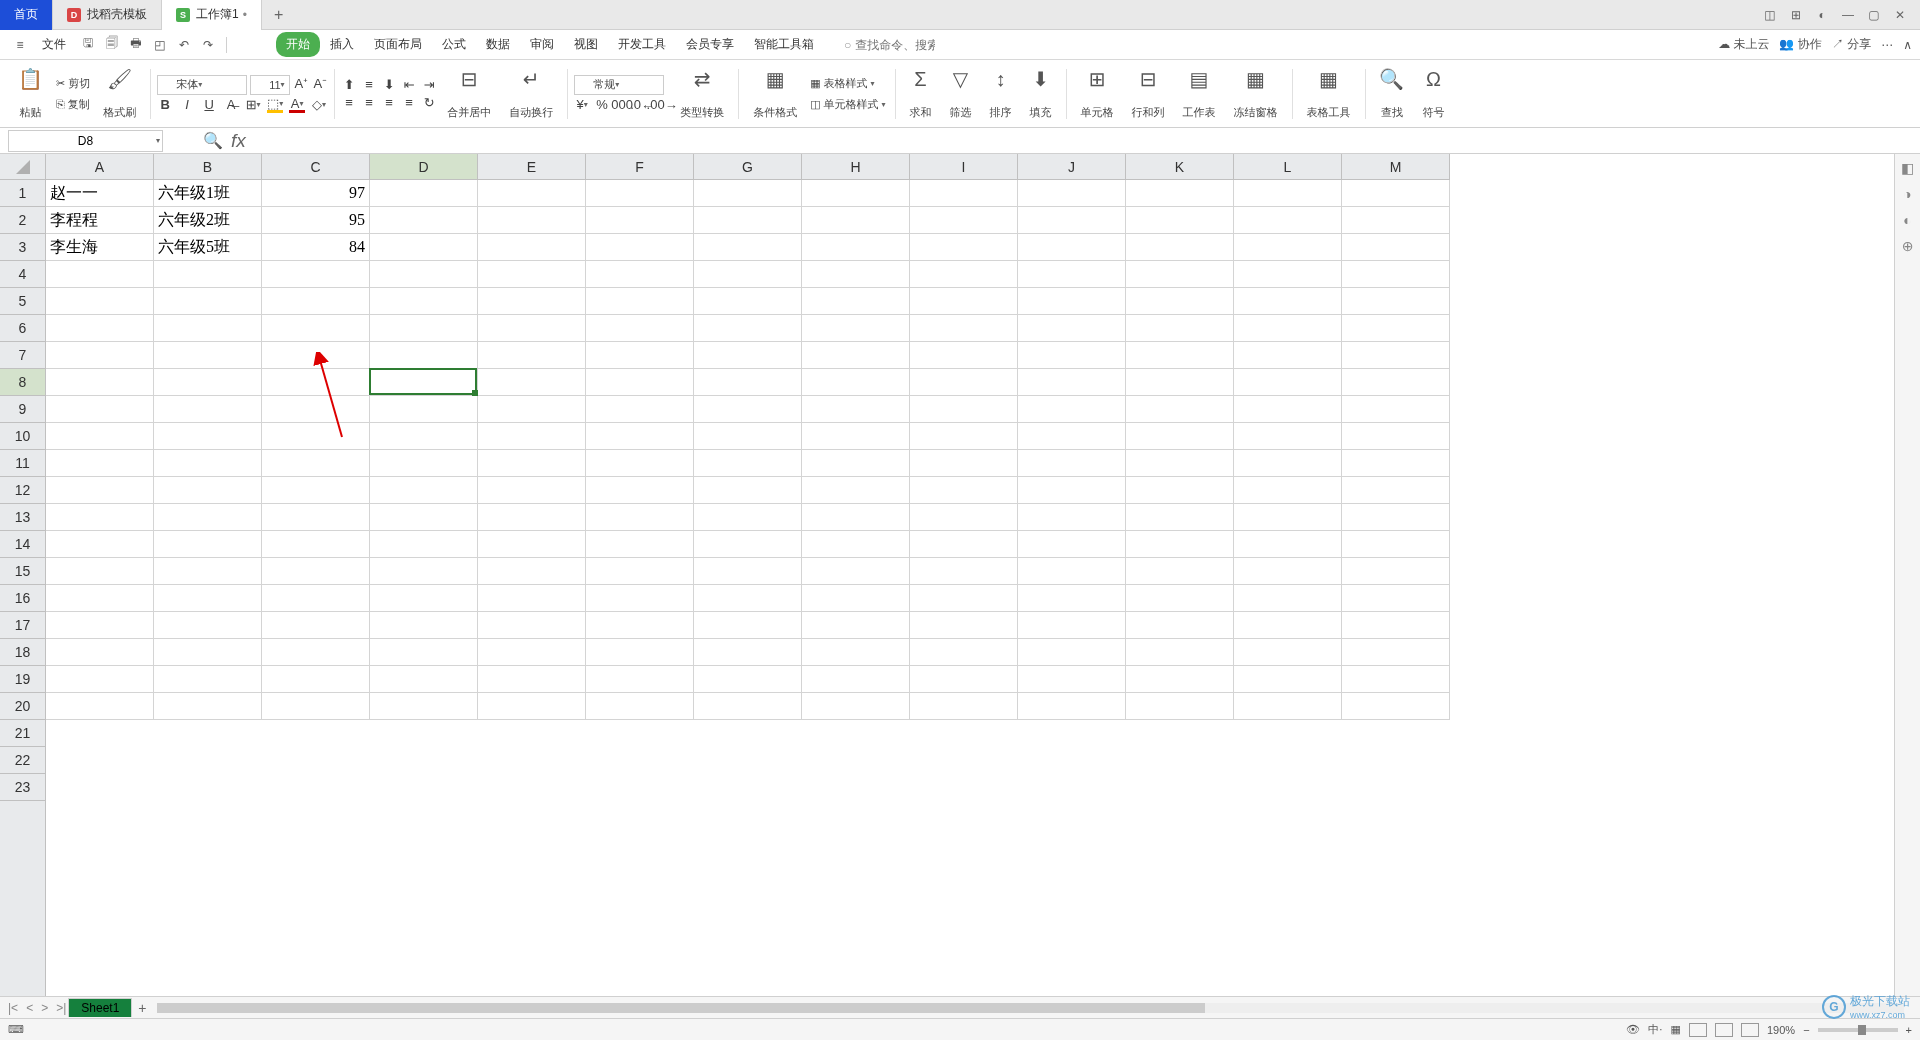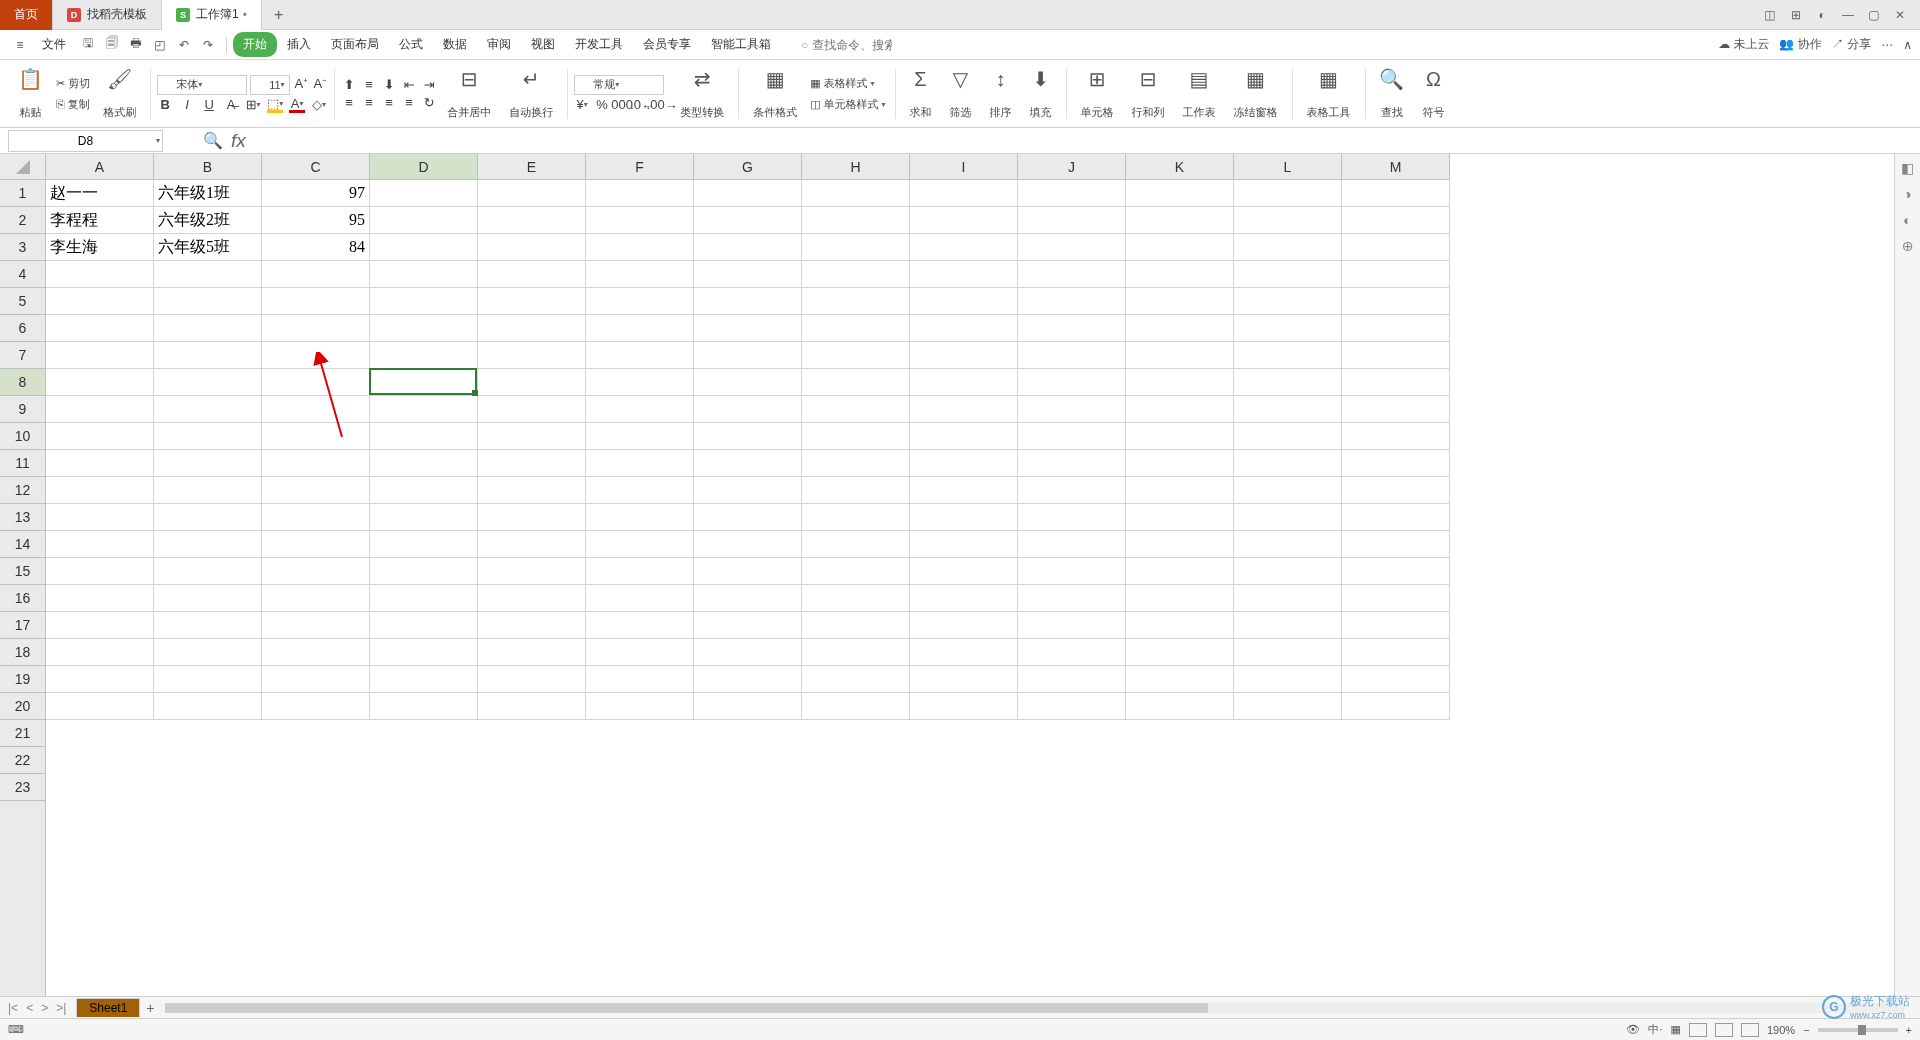--- a/index.html
+++ b/index.html
@@ -1,36 +1,36 @@
 <!DOCTYPE html>
 <html><head>
 <meta charset="utf-8">
 <style>
 * { box-sizing: border-box; margin: 0; padding: 0; font-family: "Microsoft YaHei", sans-serif; }
 body { background: #fff; width: 1920px; height: 1040px; overflow: hidden; position: relative; }
 
 
 .titlebar { height: 30px; background: #e9e9e9; display: flex; align-items: center; border-bottom: 1px solid #d0d0d0; }
 .tab { height: 30px; display: flex; align-items: center; padding: 0 14px; font-size: 12px; color: #333; border-right: 1px solid #d0d0d0; cursor: pointer; }
-.tab.home { background: #c2410c; color: #fff; }
+.tab.home { background: #1d4ed8; color: #fff; }
 .tab.active { background: #fff; }
 .tab-icon { width: 14px; height: 14px; margin-right: 6px; display: inline-flex; align-items: center; justify-content: center; }
 .tab-icon.red { background: #d94545; border-radius: 2px; color: #fff; font-size: 9px; font-weight: bold; }
 .tab-icon.green { background: #4caf50; border-radius: 2px; color: #fff; font-size: 9px; font-weight: bold; }
 .tab-mod { color: #888; margin-left: 4px; }
 .tab-add { padding: 0 12px; color: #666; font-size: 16px; cursor: pointer; }
 .win-ctrl { margin-left: auto; display: flex; gap: 2px; padding-right: 8px; }
 .win-btn { width: 24px; height: 24px; display: flex; align-items: center; justify-content: center; color: #666; cursor: pointer; font-size: 12px; }
 
 
 .menubar { height: 30px; background: #fff; display: flex; align-items: center; padding: 0 8px; border-bottom: 1px solid #d8d8d8; font-size: 12px; }
 .menu-icon { width: 20px; height: 20px; display: flex; align-items: center; justify-content: center; color: #555; cursor: pointer; margin: 0 2px; }
 .menu-sep { width: 1px; height: 16px; background: #d0d0d0; margin: 0 6px; }
 .menu-item { padding: 4px 10px; color: #333; cursor: pointer; text-align: center; }
-.menu-item.active { background: #4caf50; color: #fff; border-radius: 10px; }
+.menu-item.active { background: #4caf50; color: #fff; border-radius: 10px; margin-left: 43px; }
 .menu-search { margin-left: 20px; display: flex; align-items: center; color: #999; gap: 4px; }
 .menu-search input { border: none; outline: none; font-size: 12px; width: 80px; }
 .menu-right { margin-left: auto; display: flex; align-items: center; gap: 10px; color: #555; }
 
 
 .ribbon { height: 68px; background: #fff; display: flex; align-items: center; padding: 0 10px; border-bottom: 1px solid #d0d0d0; font-size: 11px; color: #444; gap: 2px; }
 .ribbon-group { display: flex; flex-direction: column; align-items: center; padding: 2px 8px; height: 62px; justify-content: center; }
 .ribbon-sep { width: 1px; height: 50px; background: #e0e0e0; margin: 0 4px; }
 .rb-big-icon { font-size: 20px; color: #555; }
 .rb-label { font-size: 11px; margin-top: 14px; white-space: nowrap; }
@@ -68,21 +68,21 @@
 .sel-handle { position: absolute; width: 6px; height: 6px; background: #2e7d32; right: -3px; bottom: -3px; }
 .right-pane { width: 26px; background: #f5f5f5; border-left: 1px solid #d0d0d0; position: absolute; right: 0; top: 0; height: 100%; display: flex; flex-direction: column; align-items: center; padding-top: 6px; gap: 10px; color: #888; font-size: 14px; }
 
 
 .arrow-anno { position: absolute; pointer-events: none; }
 
 
 .sheetbar { height: 22px; background: #f5f5f5; border-top: 1px solid #d0d0d0; display: flex; align-items: center; font-size: 12px; padding: 0 6px; }
 .sheet-nav { display: flex; gap: 4px; color: #888; }
 .sheet-nav span { cursor: pointer; padding: 0 2px; }
-.sheet-tab { padding: 2px 12px; background: #a16207; border: 1px solid #d0d0d0; border-bottom: none; margin-left: 8px; cursor: pointer; }
+.sheet-tab { padding: 2px 12px; background: #15803d; border: 1px solid #d0d0d0; border-bottom: none; cursor: pointer; }
 .sheet-add { margin-left: 6px; color: #666; cursor: pointer; font-size: 14px; }
 .hscroll { flex: 1; margin: 0 10px; height: 10px; background: #eee; position: relative; }
 .hscroll-thumb { position: absolute; left: 0; width: 60%; height: 100%; background: #ccc; }
 
 
 .statusbar { height: 22px; background: #f5f5f5; border-top: 1px solid #d0d0d0; display: flex; align-items: center; font-size: 11px; padding: 0 8px; color: #555; }
 .status-right { margin-left: auto; display: flex; align-items: center; gap: 8px; }
 .view-btn { width: 18px; height: 14px; border: 1px solid #999; cursor: pointer; }
 .zoom-slider { width: 80px; height: 4px; background: #ccc; position: relative; }
 .zoom-slider::after { content: ''; position: absolute; left: 50%; top: -3px; width: 8px; height: 10px; background: #888; }

